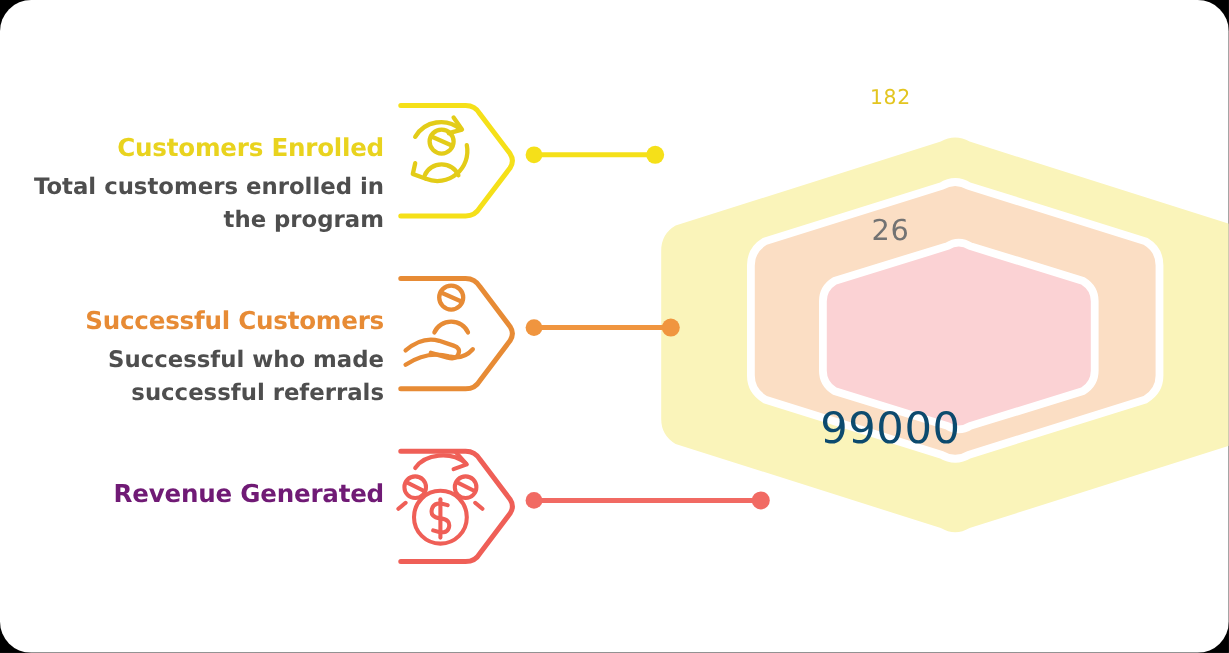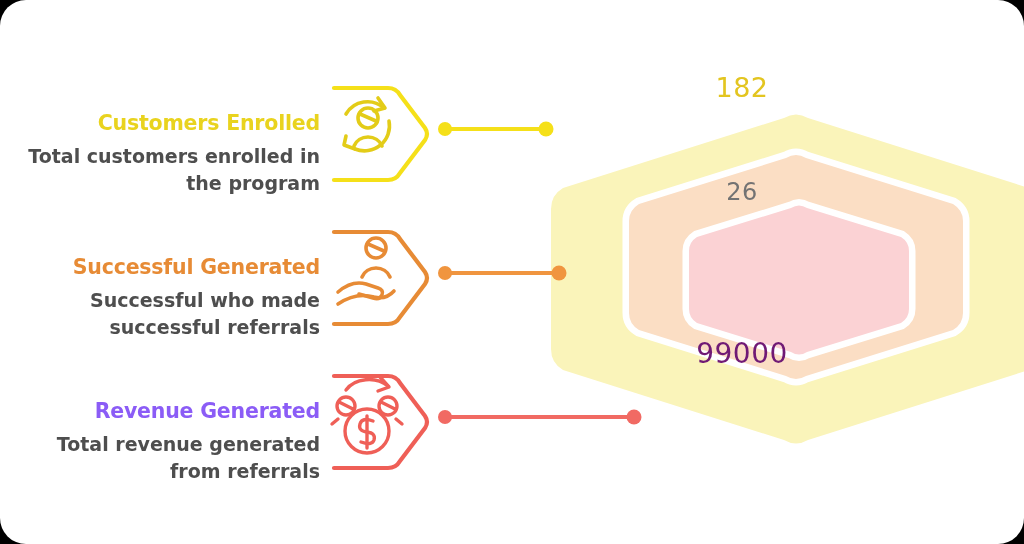--- a/index.html
+++ b/index.html
@@ -36,34 +36,34 @@
     position: absolute;
     font-family: "DejaVu Sans", sans-serif;
     font-weight: 400;
     text-align: center;
     letter-spacing: 0.5px;
     white-space: nowrap;
   }
   #hex-value-outer {
     left: 0; right: 0;
     top: 72px;
-    font-size: 27px;
+    font-size: 17px;
     color: #E3C520;
   }
   #hex-value-middle {
     left: 0; right: 0;
     top: 178px;
     font-size: 24px;
     color: #737373;
   }
   #hex-value-inner {
     left: 0; right: 0;
     top: 337px;
-    font-size: 28px;
-    color: #701a75;
+    font-size: 36px;
+    color: #0c4a6e;
   }
 
   
   .item {
     position: absolute;
     left: 0;
     width: 460px;
   }
   #item-0 { top: 74px; }
   #item-1 { top: 218px; }
@@ -91,21 +91,21 @@
     color: #4E4E4E;
     margin-top: 7px;
   }
 
   #item-0 .item-text { top: 36px; }
   #item-1 .item-text { top: 36px; }
   #item-2 .item-text { top: 36px; }
 
   #item-0 .item-title { color: #E9D31E; }
   #item-1 .item-title { color: #E78B35; }
-  #item-2 .item-title { color: #8b5cf6; padding-left: 31px; }
+  #item-2 .item-title { color: #701a75; padding-left: 31px; }
 
   .item-graphic {
     position: absolute;
     left: 326px;
     top: 0px;
     width: 130px;
     height: 120px;
   }
   .item-graphic svg { display: block; }
 
@@ -171,21 +171,21 @@
       <svg width="130" height="120" viewBox="0 0 130 120" xmlns="http://www.w3.org/2000/svg">
         <line x1="9" y1="55" x2="110" y2="55" stroke="#F5E019" stroke-width="4.2"></line>
         <circle cx="9" cy="55" r="7" fill="#F5E019"></circle>
         <circle cx="110" cy="55" r="7.5" fill="#F5E019"></circle>
       </svg>
     </div>
   </div>
 
   <div class="item" id="item-1">
     <div class="item-text">
-      <div class="item-title">Successful Generated</div>
+      <div class="item-title">Successful Customers</div>
       <div class="item-desc">Successful who made successful referrals</div>
     </div>
 
     <div class="item-graphic">
       <svg width="130" height="120" viewBox="0 0 130 120" xmlns="http://www.w3.org/2000/svg">
         <path d="M 8 14 L 62 14 Q 70 14 74 21 L 99 54 Q 103 60 99 66 L 74 99 Q 70 106 62 106 L 8 106" fill="none" stroke="#E78B35" stroke-width="4.2" stroke-linecap="round" stroke-linejoin="round"></path>
         <g stroke="#E78B35" stroke-width="3.6" fill="none" stroke-linecap="round" stroke-linejoin="round">
 
           <circle cx="50" cy="30" r="10"></circle>
           <path d="M 42 26 L 58 33"></path>
@@ -203,21 +203,20 @@
         <line x1="9" y1="55" x2="123" y2="55" stroke="#F0953F" stroke-width="4.2"></line>
         <circle cx="9" cy="55" r="7" fill="#F0953F"></circle>
         <circle cx="123" cy="55" r="7.5" fill="#F0953F"></circle>
       </svg>
     </div>
   </div>
 
   <div class="item" id="item-2">
     <div class="item-text">
       <div class="item-title">Revenue Generated</div>
-      <div class="item-desc">Total revenue generated from referrals</div>
     </div>
 
     <div class="item-graphic">
       <svg width="130" height="120" viewBox="0 0 130 120" xmlns="http://www.w3.org/2000/svg">
         <path d="M 8 14 L 62 14 Q 70 14 74 21 L 99 54 Q 103 60 99 66 L 74 99 Q 70 106 62 106 L 8 106" fill="none" stroke="#EF5F57" stroke-width="4.2" stroke-linecap="round" stroke-linejoin="round"></path>
         <g stroke="#EF5F57" stroke-width="3.4" fill="none" stroke-linecap="round" stroke-linejoin="round">
 
           <path d="M 20 28 A 26 20 0 0 1 62 24"></path>
           <polyline points="54,15 63,25 52,29"></polyline>
 

